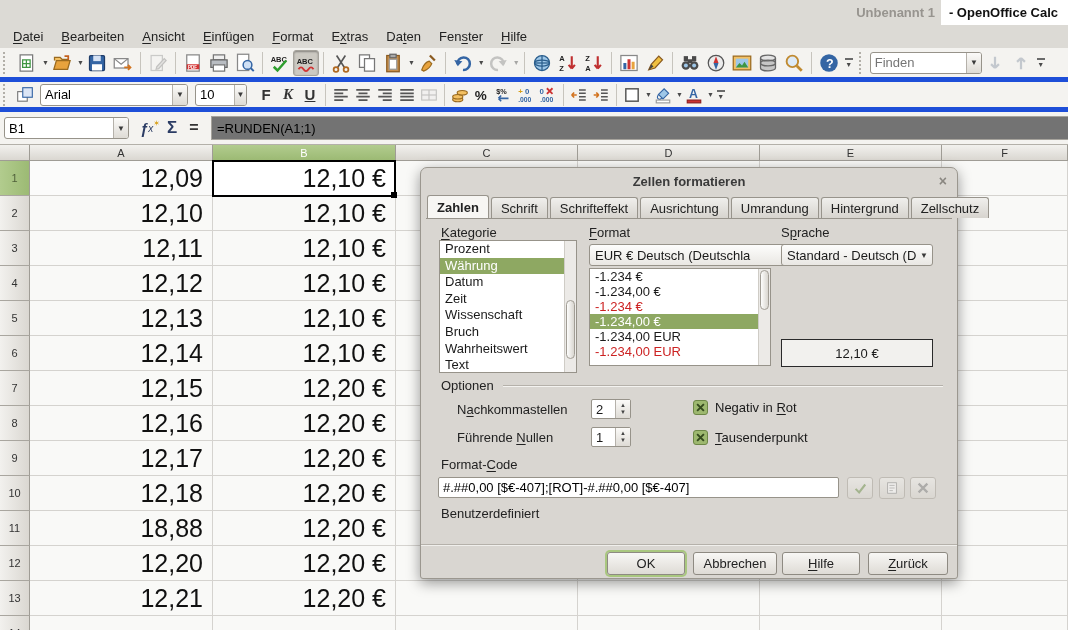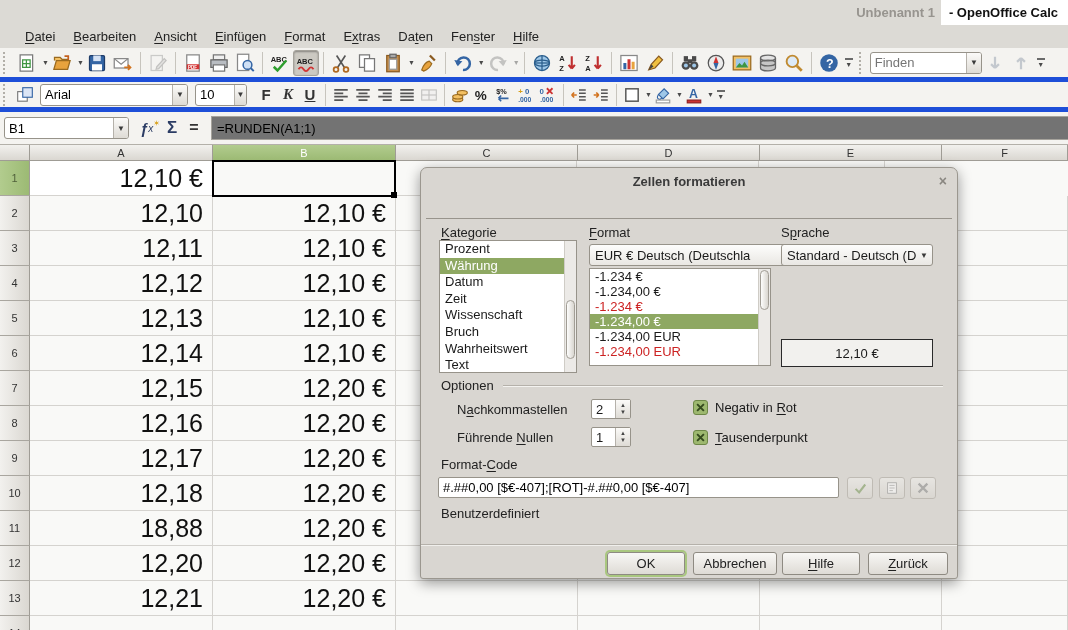--- a/index.html
+++ b/index.html
@@ -9,21 +9,21 @@
   #app { position:relative; width:1068px; height:630px; overflow:hidden; background:#f9f9f7; }
 
   
   .titlebar { position:absolute; left:0; top:0; width:1068px; height:25px; background:#dcdad5;
               display:flex; justify-content:flex-end; align-items:center; }
   .titlebar .doc { color:#97948f; font-weight:bold; margin-right:6px; }
   .titlebar .appbox { background:#ffffff; font-weight:bold; color:#111; padding:3px 10px 4px 8px; height:25px; display:flex; align-items:center; }
 
   
   .menubar { position:absolute; left:0; top:25px; width:1068px; height:23px; background:#dcdad5;
-             display:flex; align-items:center; padding-left:16px; }
+             display:flex; align-items:center; padding-left:4px; }
   .menu-item { padding:2px 9px; color:#222; cursor:default; }
 
   
   .toolbar { position:absolute; left:0; width:1068px; background:#f4f3f0; display:flex; align-items:center; border-bottom:5px solid #1d4ed8; }
   .toolbar.std { top:48px; height:34px; }
   .toolbar.fmt { top:82px; height:30px; }
   .grip { width:6px; height:22px; border-left:2px dotted #b2afa8; margin:0 5px 0 3px; }
   .vsep { width:1px; height:22px; background:#c7c4bd; margin:0 4px; }
   .tbtn { min-width:26px; height:26px; display:flex; align-items:center; justify-content:center; border-radius:3px; position:relative; }
   .tbtn.small { min-width:22px; height:22px; }
@@ -499,20 +499,21 @@
       <div class="colhdr w-a">A</div>
       <div class="colhdr w-b active">B</div>
       <div class="colhdr w-c">C</div>
       <div class="colhdr w-d">D</div>
       <div class="colhdr w-e">E</div>
       <div class="colhdr w-f">F</div>
     </div>
 
     <div class="row">
         <div class="rowhdr active">1</div>
+        <div class="cell w-a" style="background:#fbfbfa;">12,09</div>
         <div class="cell w-b" style="background:#fff;">12,10 €</div>
         <div class="cell w-c"></div>
         <div class="cell w-d"></div>
         <div class="cell w-e"></div>
         <div class="cell w-f"></div>
       </div>
     <div class="row">
         <div class="rowhdr">2</div>
         <div class="cell w-a">12,10</div>
         <div class="cell w-b">12,10 €</div>
@@ -632,20 +633,29 @@
 
     <div class="sel-overlay">
         <span class="handle"></span>
       </div>
   </div>
 
   <div class="dialog">
     <div class="dlg-title">Zellen formatieren</div>
     <span class="dlg-close">×</span>
 
+    <div class="tabs">
+      <span class="tab active">Zahlen</span>
+      <span class="tab">Schrift</span>
+      <span class="tab">Schrifteffekt</span>
+      <span class="tab">Ausrichtung</span>
+      <span class="tab">Umrandung</span>
+      <span class="tab">Hintergrund</span>
+      <span class="tab">Zellschutz</span>
+    </div>
     <div class="tabline"></div>
 
     <span class="dlg-label" style="left:20px; top:57px;text-align:right;"><u>K</u>ategorie</span>
     <span class="dlg-label" style="left:168px; top:57px;"><u>F</u>ormat</span>
     <span class="dlg-label" style="left:360px; top:57px;">S<u>p</u>rache</span>
 
     <div class="listbox cat-list">
       <div class="list-item">Prozent</div>
       <div class="list-item selected">Währung</div>
       <div class="list-item">Datum</div>

